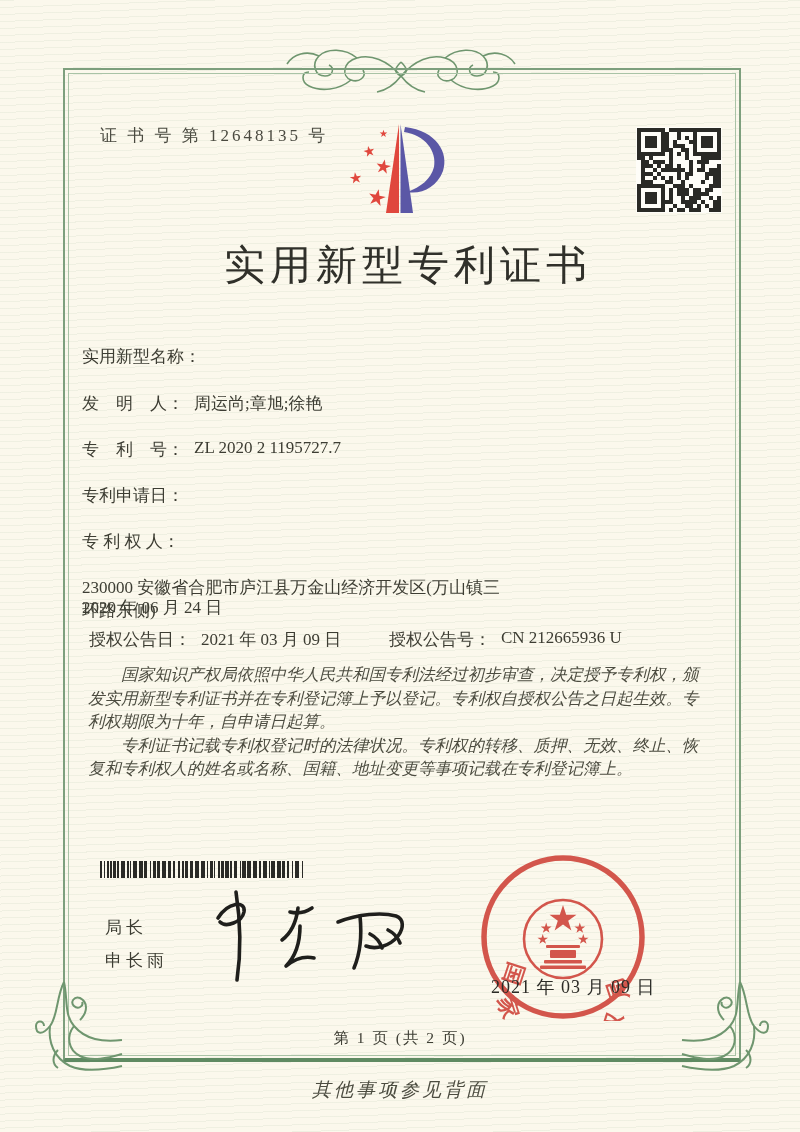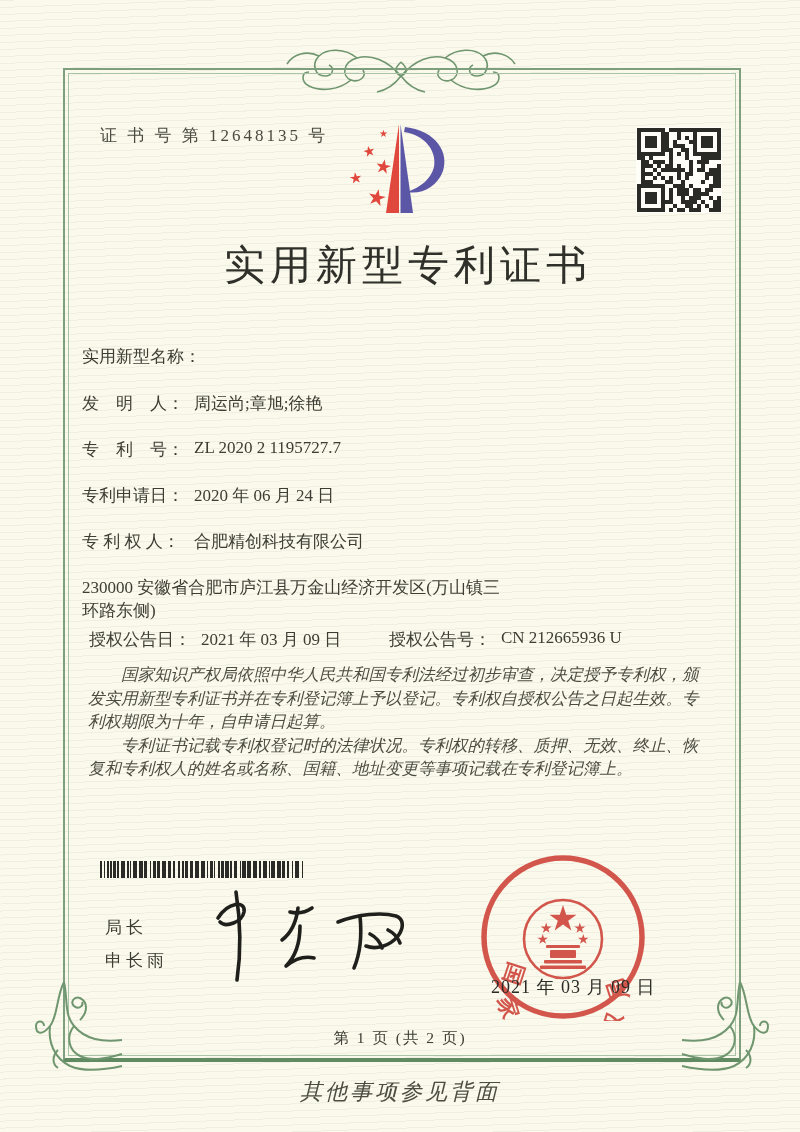--- a/index.html
+++ b/index.html
@@ -43,21 +43,21 @@
   .paras p{margin:0;text-indent:2em;}
   .barcode{left:100px;top:861px;width:210px;height:17px;display:flex;align-items:stretch;}
   .barcode div{height:100%;}
   .signer{left:105px;font-size:17px;letter-spacing:4px;color:#3d3d33;}
   .sig-svg{left:198px;top:884px;}
   .seal-svg{left:478px;top:851px;}
   .seal-date{left:491px;top:975px;font-size:18px;color:#2b2b26;letter-spacing:1px;
     font-weight:500;}
   .pagination{left:0;top:1028px;width:800px;text-align:center;font-size:15.5px;
     letter-spacing:2px;color:#3d3d33;}
-  .footer-note{left:0;top:1077px;width:800px;text-align:center;font-size:22px;
+  .footer-note{left:0;top:1077px;width:800px;text-align:center;font-size:19px;
     font-style:italic;letter-spacing:3px;color:#4c4c40;}
   .flourish{color:#6f966f;}
 </style>
 </head>
 <body>
 
 <div class="bg-waves"></div>
 
 <svg class="abs flourish" style="left:283px;top:42px;" width="236" height="58" viewBox="0 0 236 58">
   <g fill="none" stroke="#6f966f" stroke-width="1.6">
@@ -376,27 +376,26 @@
   <div class="field-label">实用新型名称：</div>
 </div>
 <div class="abs field-row" style="top:392px;">
   <div class="field-label">发　明　人：</div>
   <div class="field-value">周运尚;章旭;徐艳</div>
 </div>
 <div class="abs field-row" style="top:438px;">
   <div class="field-label">专　利　号：</div>
   <div class="field-value">ZL 2020 2 1195727.7</div>
 </div>
-<div class="abs field-row" style="top:484px;">
+<div class="abs field-row" style="top:484px;flex-direction:column;">
   <div class="field-label">专利申请日：</div>
   <div class="field-value">2020 年 06 月 24 日</div>
 </div>
 <div class="abs field-row" style="top:530px;">
   <div class="field-label">专 利 权 人：</div>
-  <div class="field-value">合肥精创科技有限公司</div>
 </div>
 <div class="abs field-row" style="top:576px;">
   <div class="field-value" style="width:500px;">230000 安徽省合肥市庐江县万金山经济开发区(万山镇三
 环路东侧)</div>
 </div>
 <div class="abs field-row" style="top:628px;justify-content:center;">
   <div class="grant-pair">
     <div class="field-label">授权公告日：</div>
     <div class="field-value">2021 年 03 月 09 日</div>
   </div>

